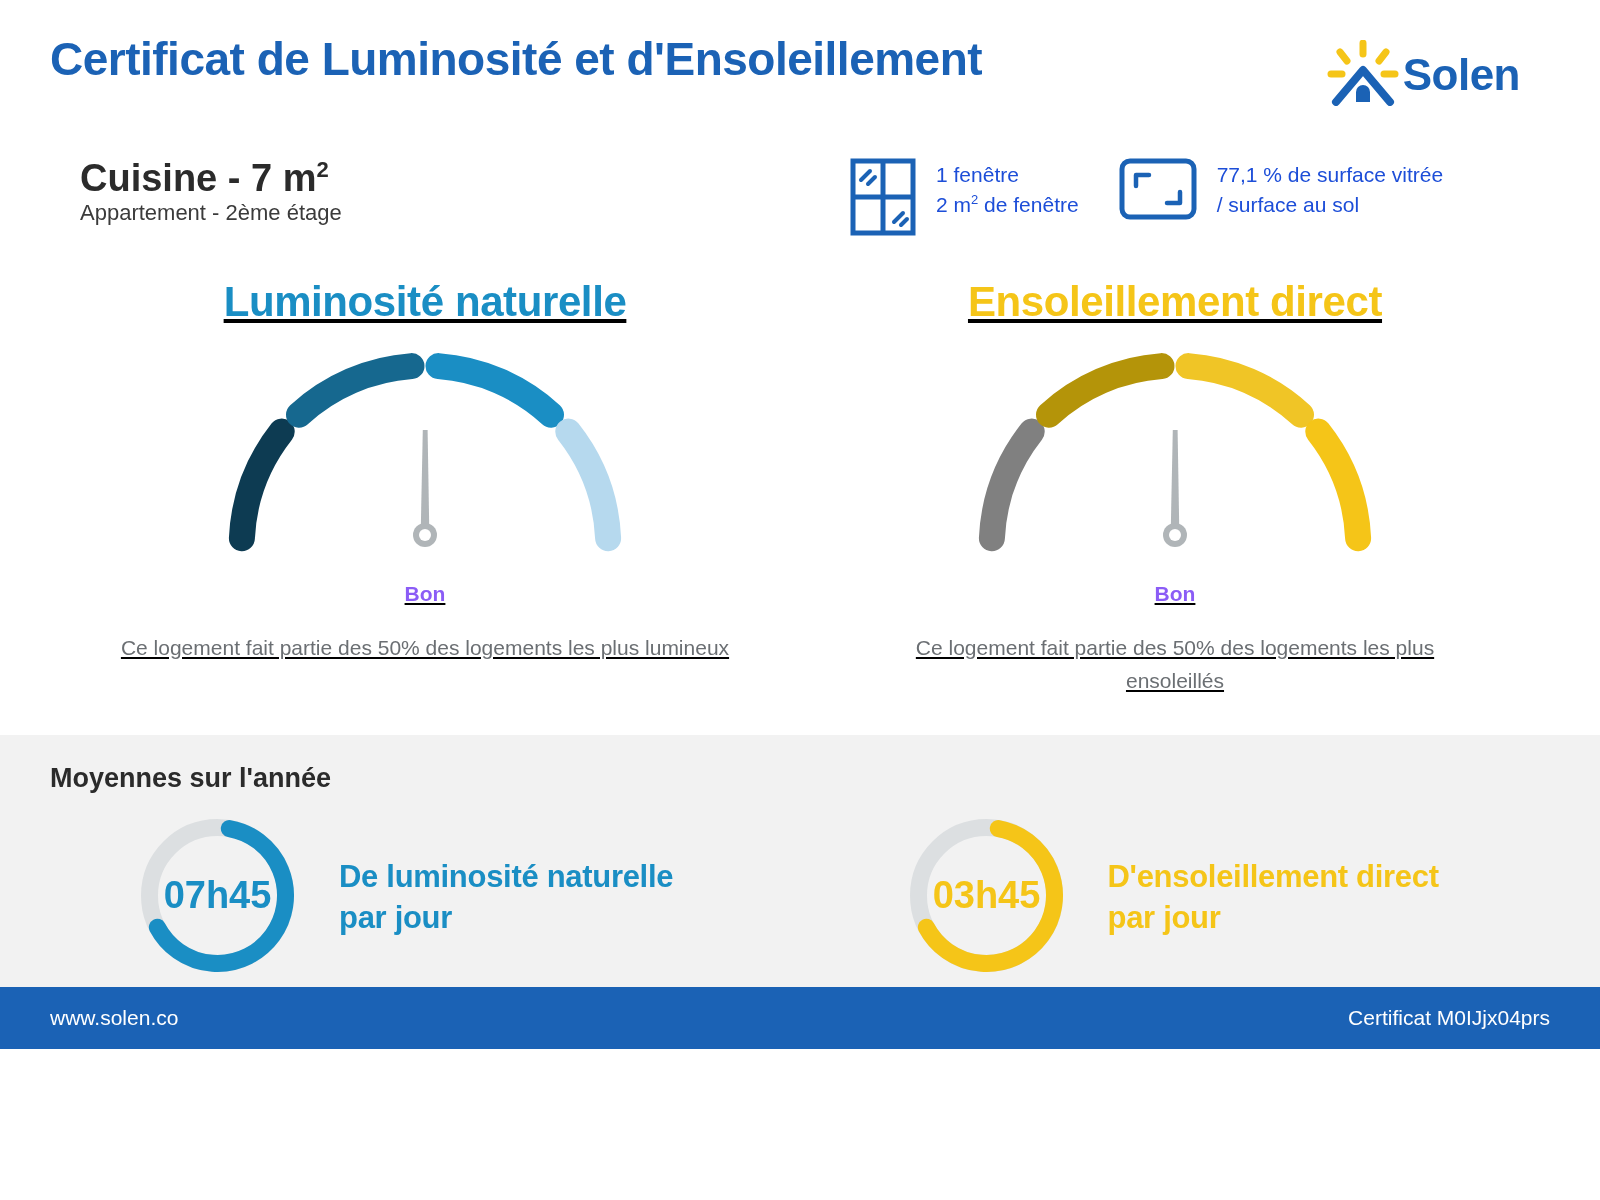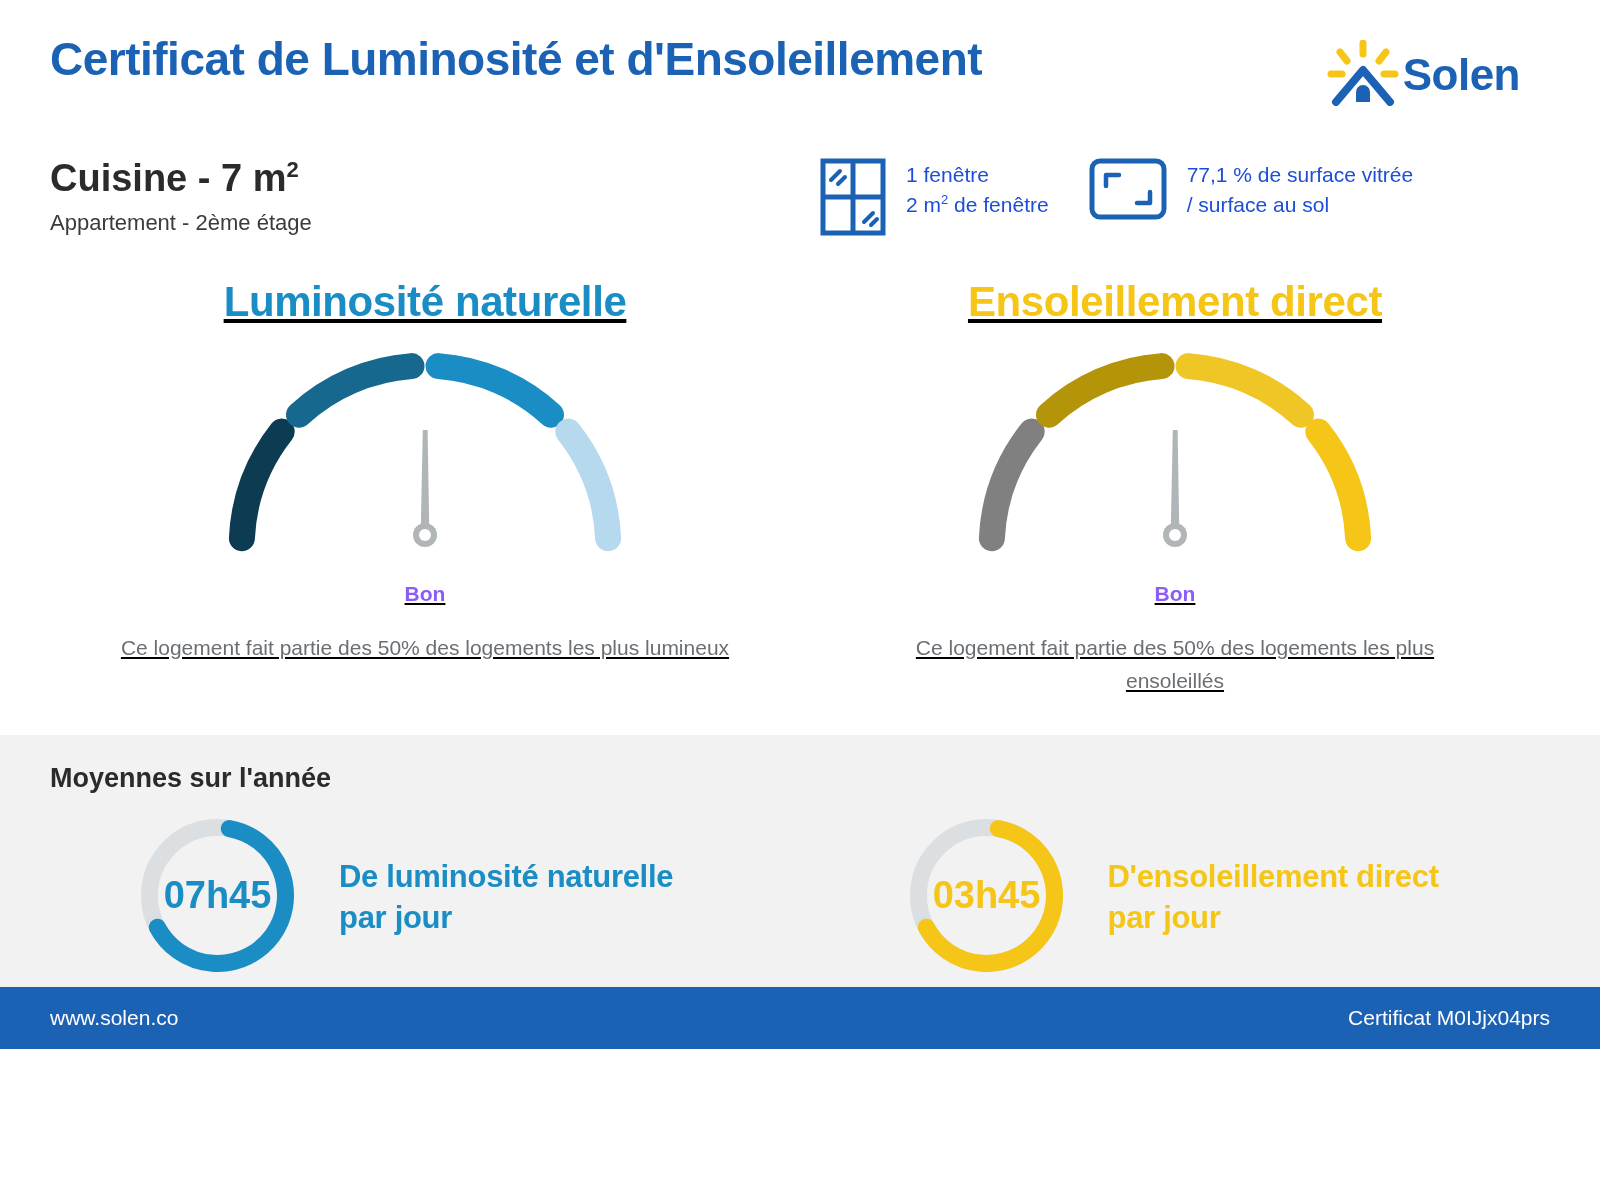--- a/index.html
+++ b/index.html
@@ -55,35 +55,34 @@
   .divider {
     height: 1px;
     background: #d8dadd;
     margin: 22px 50px 0 50px;
   }
 
   
   .info-row {
     display: flex;
     align-items: flex-start;
-    padding: 26px 50px 0 50px;
+    padding: 26px 50px 0 80px;
   }
   .room-block { width: 770px; flex: none; }
   .room-title {
     font-size: 38px;
     font-weight: bold;
     color: #2b2b2b;
     margin: 0;
     line-height: 1.1;
   }
   .room-title sup { font-size: 22px; vertical-align: super; font-weight: bold;}
   .room-sub {
     font-size: 22px;
     color: #3b3b3b;
-    margin-top: 10px;
   }
   .fact {
     display: flex;
     align-items: flex-start;
     gap: 20px;
   }
   .fact + .fact { margin-left: 40px; }
   .fact-text {
     font-size: 21px;
     color: #1d4ed8;

